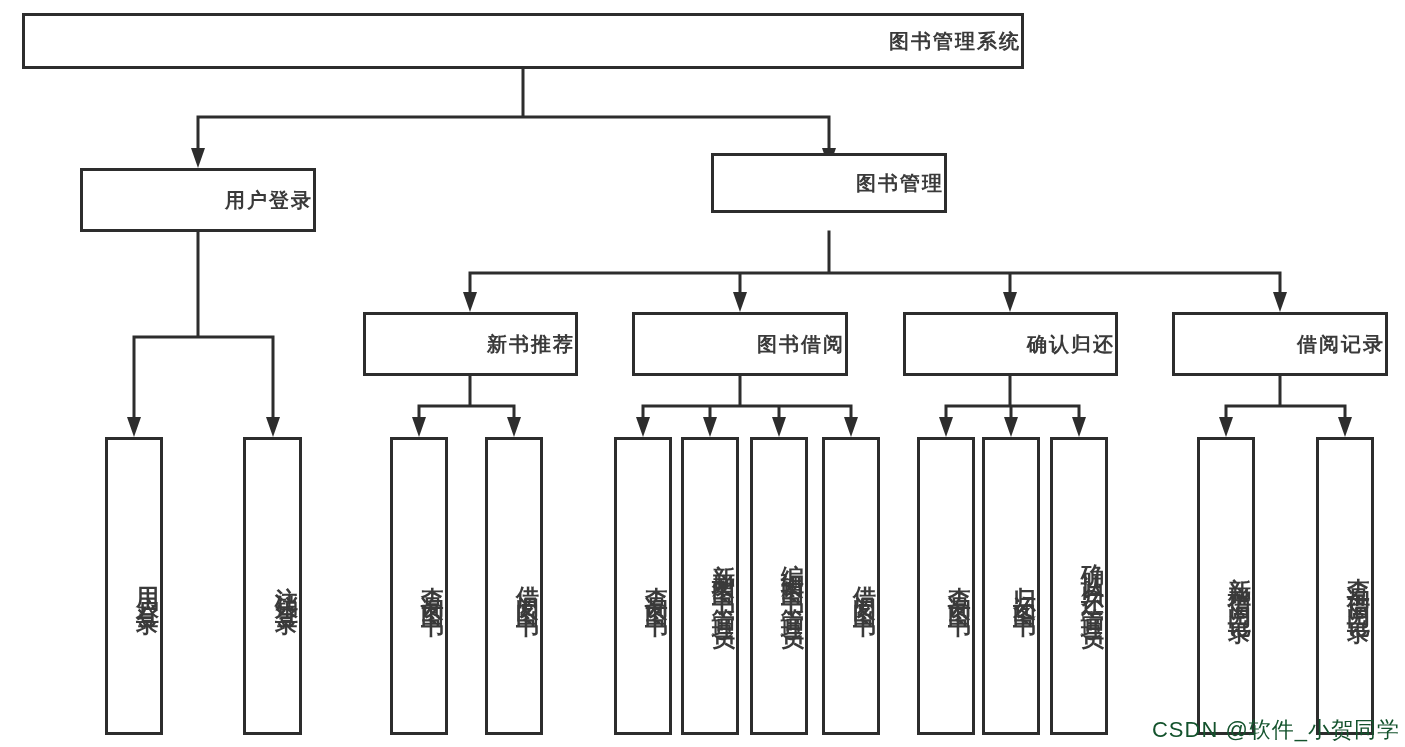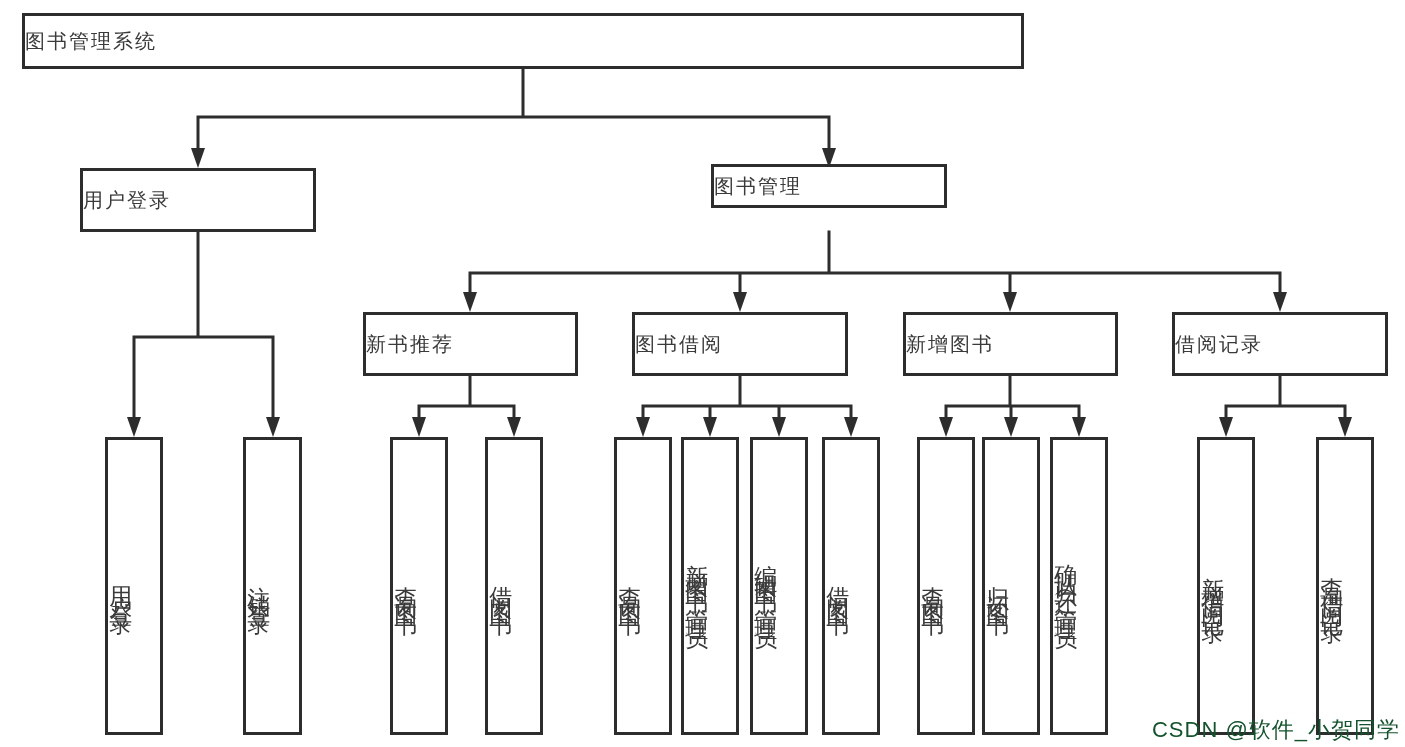--- a/index.html
+++ b/index.html
@@ -3,22 +3,22 @@
 <meta charset="utf-8">
 <style>
   html,body{margin:0;padding:0;background:#ffffff;}
   body{font-family:"Liberation Sans",sans-serif;}
   #stage{
     position:relative;width:1405px;height:747px;background:#ffffff;overflow:hidden;
   }
   #connectors{position:absolute;left:0;top:0;z-index:1;}
   .node{
     position:absolute;box-sizing:border-box;background:#ffffff;
-    border:3px solid #2d2d2d;display:flex;align-items:center;justify-content:flex-start;
-    color:#3a3a3a;z-index:2;
+    border:3px solid #2d2d2d;display:flex;align-items:center;justify-content:flex-end;
+    color:#3a3a3a;z-index:2;font-weight:bold;
   }
   .node--h span{
     font-size:20px;letter-spacing:2px;white-space:nowrap;
   }
   .node--v span{
     writing-mode:vertical-rl;text-orientation:mixed;
     font-size:23px;letter-spacing:9px;line-height:1.1;white-space:nowrap;
   }
   .watermark{
     position:absolute;right:5px;bottom:2px;z-index:5;
@@ -62,32 +62,32 @@
     </g>
   </svg>
 
   <div class="node node--h" style="left:22px;top:13px;width:1002px;height:56px">
     <span>图书管理系统</span>
   </div>
 
   <div class="node node--h" style="left:80px;top:168px;width:236px;height:64px">
     <span>用户登录</span>
   </div>
-  <div class="node node--h" style="left:711px;top:164px;width:236px;height:44px">
+  <div class="node node--h" style="left:711px;top:153px;width:236px;height:60px">
     <span>图书管理</span>
   </div>
 
   <div class="node node--h" style="left:363px;top:312px;width:215px;height:64px">
     <span>新书推荐</span>
   </div>
   <div class="node node--h" style="left:632px;top:312px;width:216px;height:64px">
     <span>图书借阅</span>
   </div>
   <div class="node node--h" style="left:903px;top:312px;width:215px;height:64px">
-    <span>新增图书</span>
+    <span>确认归还</span>
   </div>
   <div class="node node--h" style="left:1172px;top:312px;width:216px;height:64px">
     <span>借阅记录</span>
   </div>
 
   <div class="node node--v" style="left:105px;top:437px;width:58px;height:298px">
     <span>用户登录</span>
   </div>
   <div class="node node--v" style="left:243px;top:437px;width:59px;height:298px">
     <span>注销登录</span>

